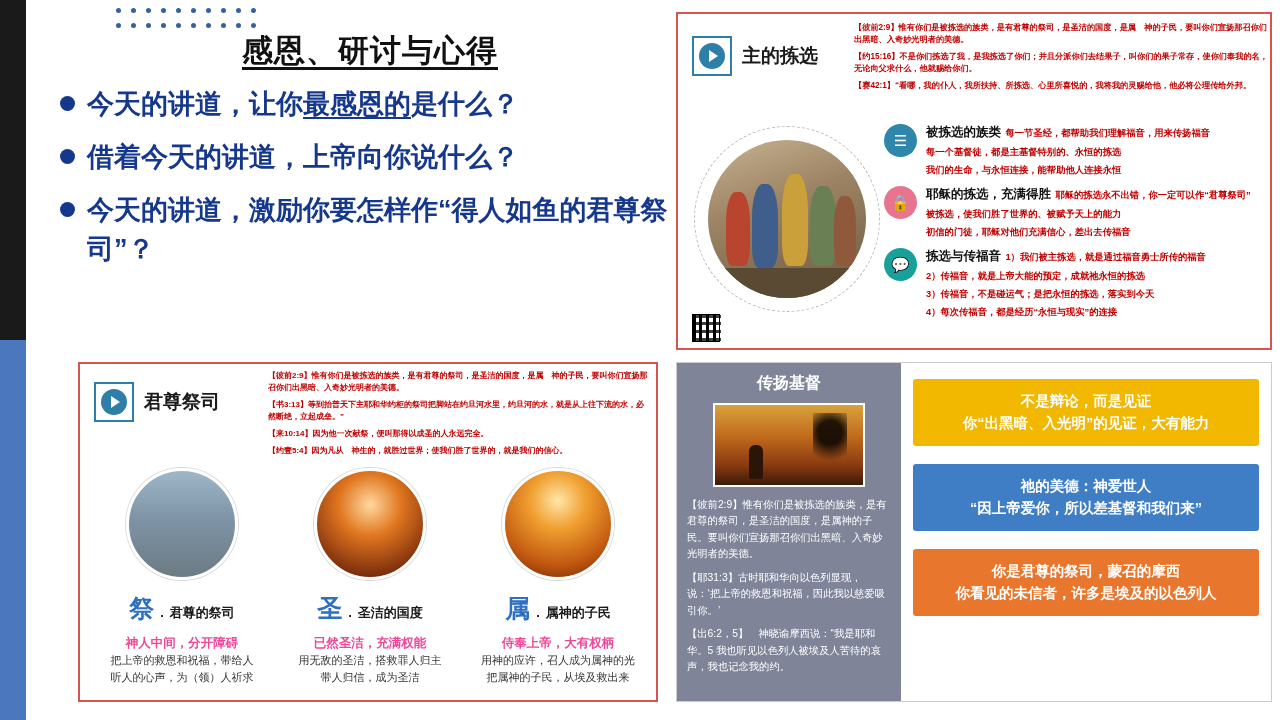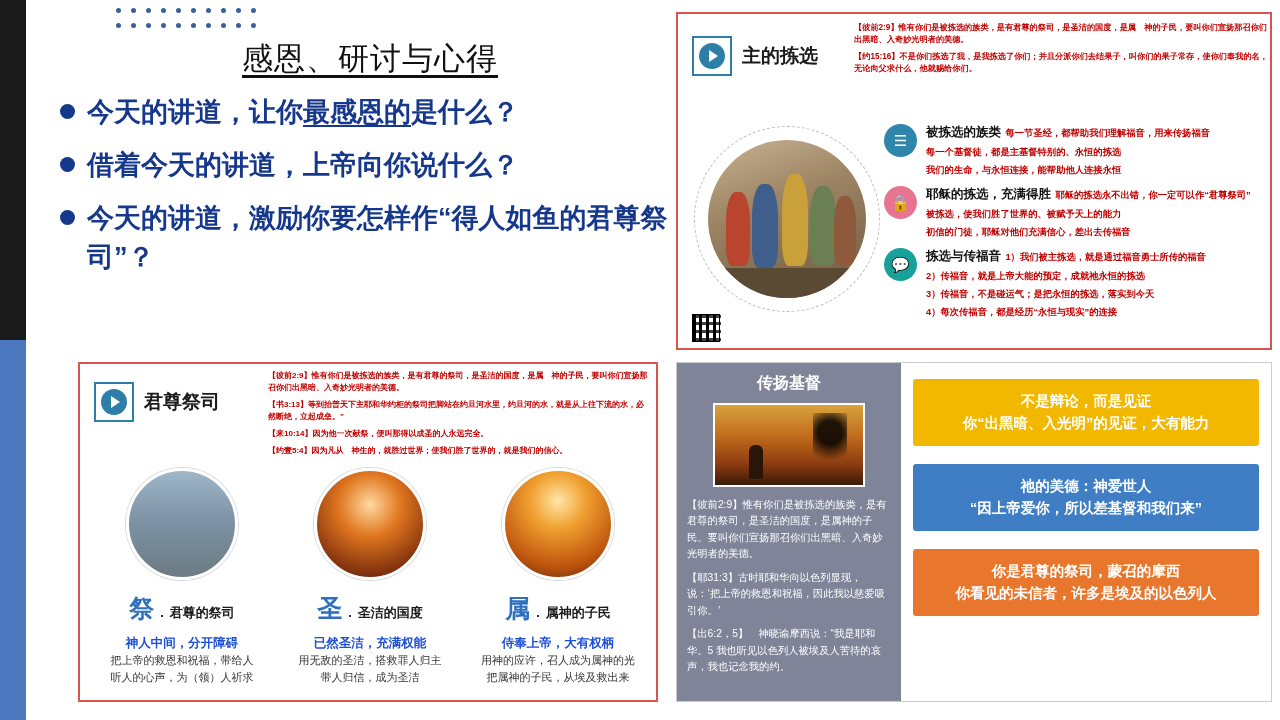--- a/index.html
+++ b/index.html
@@ -36,26 +36,25 @@
     background: #36619c;
   }
 
   
   .tl-panel {
     position: absolute; left: 60px; top: 30px; width: 620px; height: 320px;
   }
   .tl-title {
     text-align: center;
     font-size: 31px;
-    font-weight: normal;
+    font-weight: bold;
     color: #111111;
     letter-spacing: 1px;
     text-decoration: underline;
     text-underline-offset: 6px;
-    margin-top: 8px;
   }
   .tl-list { margin-top: 13px; }
   .tl-item {
     display: flex;
     align-items: flex-start;
     color: #16388c;
     font-size: 27px;
     font-weight: bold;
     line-height: 1.45;
     margin-bottom: 14px;
@@ -186,21 +185,21 @@
   .bl-word {
     margin-top: 12px;
     font-size: 25px; font-weight: bold; color: #2e6fc0;
     display: flex; align-items: baseline; justify-content: center; gap: 6px;
   }
   .bl-word .sub {
     font-size: 13px; color: #1a1a1a; font-weight: bold;
   }
   .bl-word .dot { font-size: 13px; color: #1a1a1a; }
   .bl-red {
-    margin-top: 10px; font-size: 12.5px; font-weight: bold; color: #1d4ed8;
+    margin-top: 10px; font-size: 12.5px; font-weight: bold; color: #ec4899;
   }
   .bl-desc {
     margin-top: 0; font-size: 11px; color: #333; line-height: 1.5;
   }
 
   
   .br-slide {
     position: absolute; left: 676px; top: 362px; width: 596px; height: 340px;
     background: #ffffff; border: 1px solid #cccccc;
     display: flex;
@@ -311,20 +310,21 @@
         <span class="play-circle">
             <span class="play-tri"></span>
           </span>
       </span>
       <span class="tr-title">主的拣选</span>
     </div>
 
     <div class="tr-scripture">
       <p>【彼前2:9】惟有你们是被拣选的族类，是有君尊的祭司，是圣洁的国度，是属　神的子民，要叫你们宣扬那召你们出黑暗、入奇妙光明者的美德。</p>
       <p>【约15:16】不是你们拣选了我，是我拣选了你们；并且分派你们去结果子，叫你们的果子常存，使你们奉我的名，无论向父求什么，他就赐给你们。</p>
+      <p>【赛42:1】“看哪，我的仆人，我所扶持、所拣选、心里所喜悦的，我将我的灵赐给他，他必将公理传给外邦。</p>
     </div>
 
     <div class="tr-circle-wrap">
       <div class="dash-ring"></div>
       <div class="photo-circle">
         <div class="fig" style="left:18px;top:52px;width:24px;height:74px;background:#b9452f;"></div>
         <div class="fig" style="left:44px;top:44px;width:26px;height:84px;background:#3f5e8c;"></div>
         <div class="fig" style="left:74px;top:34px;width:26px;height:92px;background:#c9a03a;"></div>
         <div class="fig" style="left:102px;top:46px;width:26px;height:80px;background:#6b7f55;"></div>
         <div class="fig" style="left:126px;top:56px;width:22px;height:70px;background:#8e5a3b;"></div>

